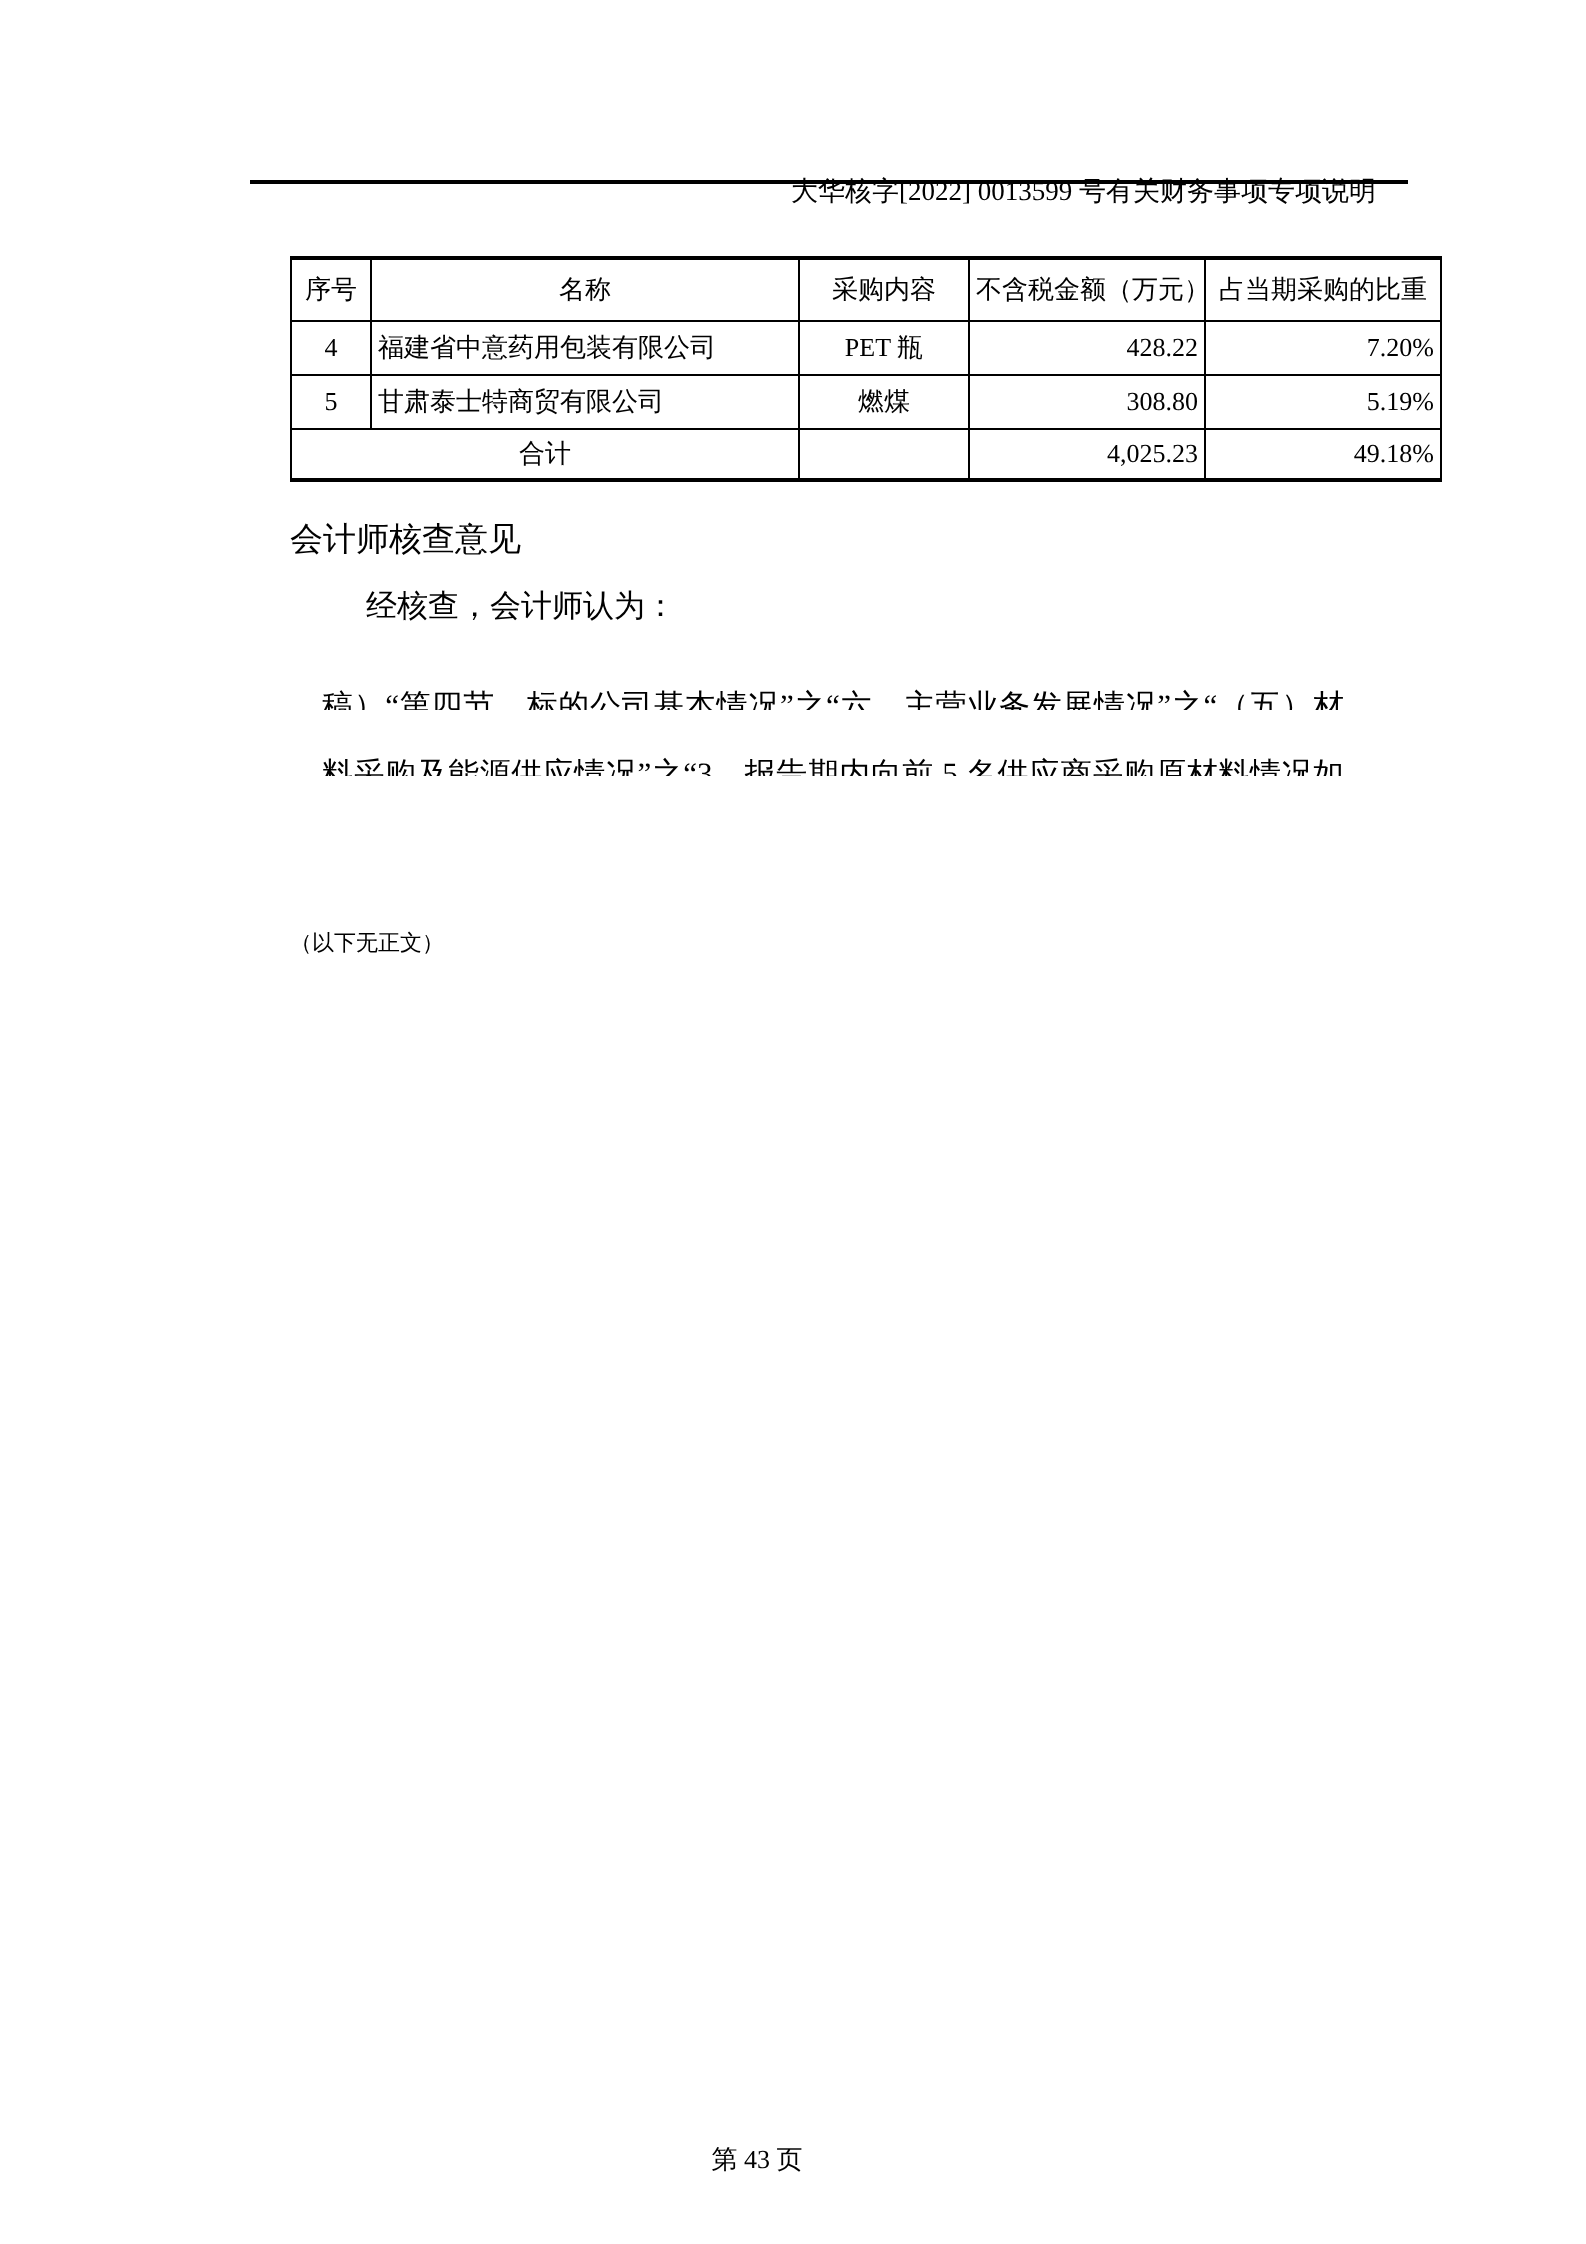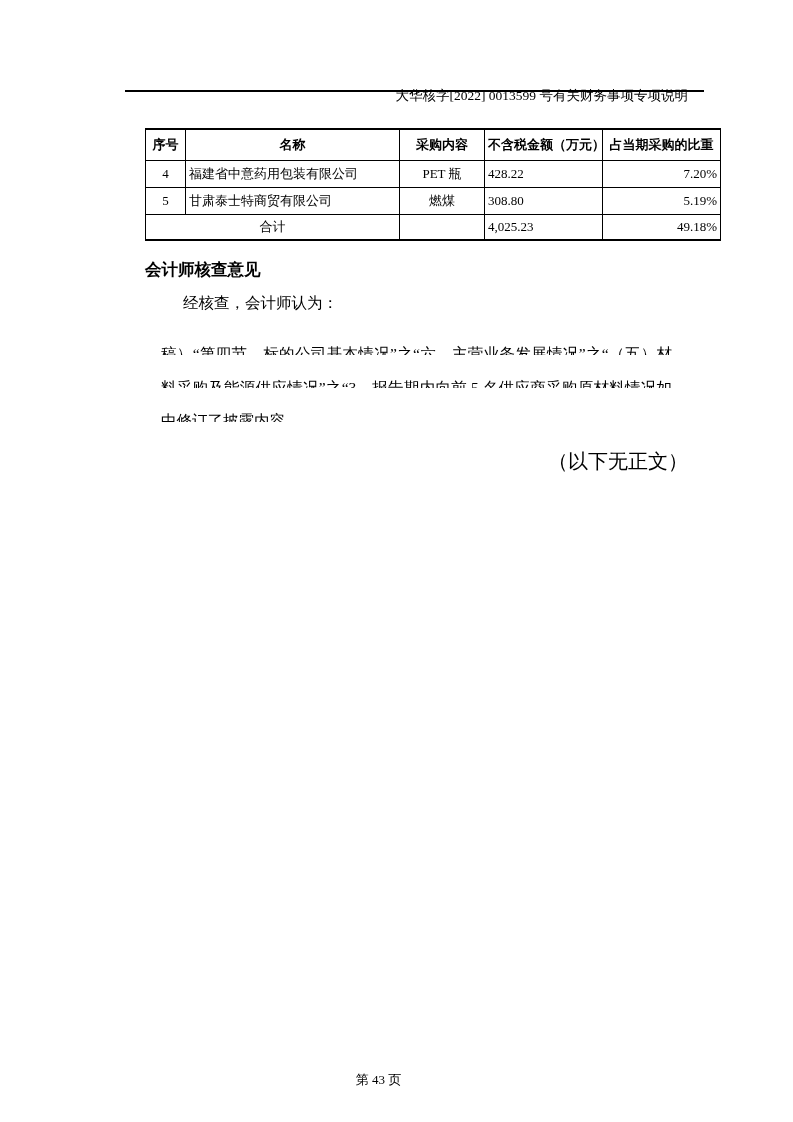--- a/index.html
+++ b/index.html
@@ -37,57 +37,57 @@
     border-top: 2.5px solid #000000;
     border-bottom: 2.5px solid #000000;
   }
   table.proc th, table.proc td {
     border: 1px solid #000000;
     padding: 0 3px;
     overflow: hidden;
     white-space: nowrap;
   }
   table.proc th {
-    font-weight: 700;
+    font-weight: 400;
     height: 31px;
   }
   table.proc td { height: 27px; }
   td.c-no      { text-align: center; }
   td.c-name    { text-align: left; padding-left: 5px; }
   td.c-content { text-align: center; }
-  td.c-amount  { text-align: left; padding-right: 3px; }
+  td.c-amount  { text-align: right; padding-right: 3px; }
   td.c-ratio   { text-align: right; padding-right: 5px; }
   tr.total-row td { height: 26px; font-weight: 400; }
   tr.total-row td.c-label { text-align: center; }
 
   
   .section-heading {
     position: absolute; top: 227px; left: 113px; width: 575px;
-    font-size: 16.5px; font-weight: 700;
+    font-size: 16.5px; font-weight: 400;
     font-family: "Liberation Sans", "DejaVu Sans", sans-serif;
   }
   .lead-line {
     position: absolute; top: 261px; left: 113px; width: 575px;
     font-size: 15.5px; text-indent: 38px;
   }
   .paragraph {
     position: absolute; top: 289px; left: 113px; width: 575px;
     font-size: 15.5px; line-height: 33.5px;
   }
   .paragraph .pline {
     text-align: justify;
     text-align-last: justify;
     height: 33.5px;
     overflow: hidden;
   }
   .paragraph .pline.first { text-indent: 38px; }
   .paragraph .pline.last { text-align: left; text-align-last: left; }
   .closing-line {
-    position: absolute; top: 416px; left: 113px; width: 575px;
-    text-align: right; font-size: 20px;
+    position: absolute; top: 432px; left: 113px; width: 575px;
+    text-align: left; font-size: 11px;
   }
   .page-footer {
     position: absolute; top: 1039px; left: 0; width: 725px;
     text-align: center; font-size: 13px;
   }
 </style>
 </head>
 <body>
 
 <div class="page">
@@ -137,20 +137,19 @@
       </tbody>
     </table>
   </div>
 
   <div class="section-heading">会计师核查意见</div>
   <div class="lead-line">经核查，会计师认为：</div>
 
   <div class="paragraph">
     <div class="pline">稿）“第四节　标的公司基本情况”之“六、主营业务发展情况”之“（五）材</div>
     <div class="pline">料采购及能源供应情况”之“3、报告期内向前 5 名供应商采购原材料情况如下”</div>
-    <div class="pline last">中修订了披露内容。</div>
   </div>
 
   <div class="closing-line">（以下无正文）</div>
 
   <div class="page-footer">第 43 页</div>
 
 </div>
 
 </body></html>

